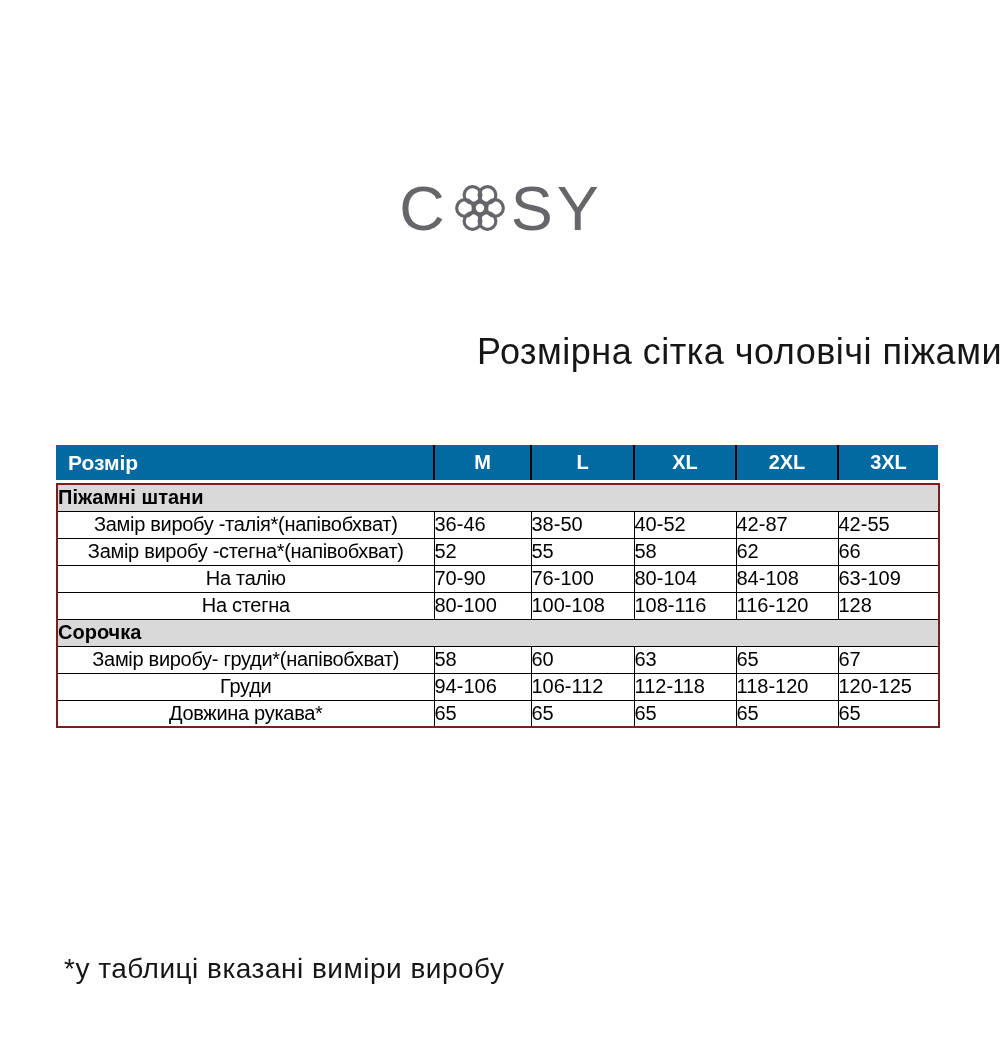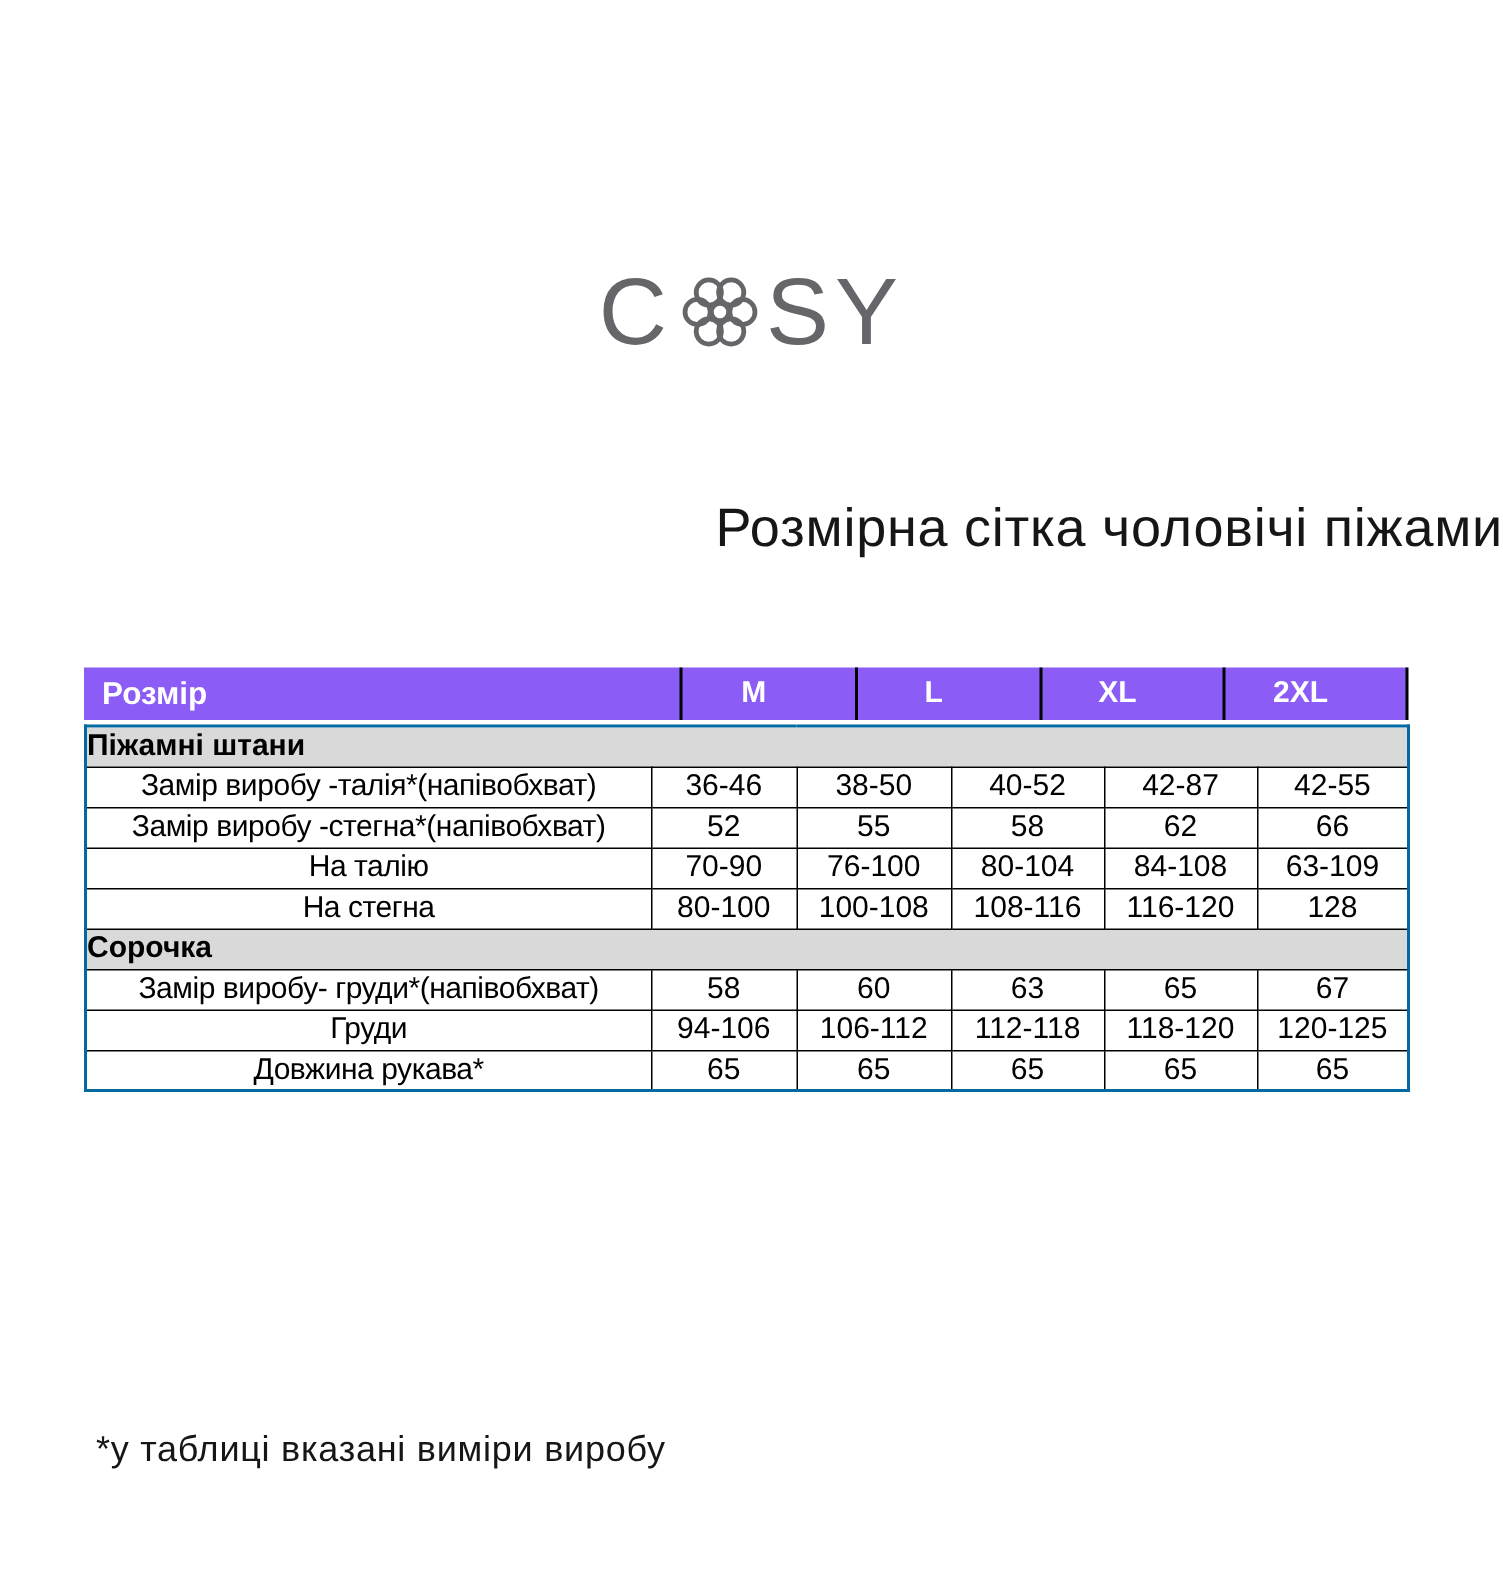--- a/index.html
+++ b/index.html
@@ -31,58 +31,57 @@
     font-size: 36px; line-height: 42px; font-weight: 400;
     color: #161616; letter-spacing: 0.5px;
   }
 
   
   .table-wrap { position: absolute; left: 56px; top: 445px; width: 882px; }
 
   .thead {
     display: grid;
     grid-template-columns: 377px 97px 103px 102px 102px 101px;
-    background: #8b5cf6;
+    background: #0369a1;
     height: 35px;
     margin-bottom: 3px;
-    gap: 20px;
   }
   .th {
     color: #ffffff; font-weight: bold; font-size: 20px;
     display: flex; align-items: center; justify-content: center;
     border-left: 2px solid #000;
   }
   .th-label { justify-content: flex-start; padding-left: 12px; font-size: 21px; border-left: none; }
 
   table.size-table {
     border-collapse: collapse; table-layout: fixed;
     width: 882px;
-    border: 2px solid #0369a1;
+    border: 2px solid #7f1d1d;
   }
   table.size-table td {
     border: 1.5px solid #000;
     font-size: 20px;
     height: 27px;
     padding: 0;
     white-space: nowrap; overflow: hidden;
   }
   td.lbl { text-align: center; padding-left: 8px; letter-spacing: -0.3px; }
-  td.val { text-align: center; margin-top: 22px; }
+  td.val { text-align: left; margin-top: 22px; }
   td.section {
     background: #d9d9d9;
     border: 2px solid #000;
     font-weight: bold; font-size: 21px;
     height: 29px;
     padding-left: 8px;
   }
 
   
   .footnote {
     position: absolute; left: 64px; top: 953px;
-    font-size: 24px; color: #161616; font-weight: 400;
+    font-size: 28px; color: #161616; font-weight: 400;
     letter-spacing: 0.5px;
   }
 </style>
 </head>
 <body>
 
 <div class="page">
 
   <div class="logo">
     <span class="logo-letter">C</span>

